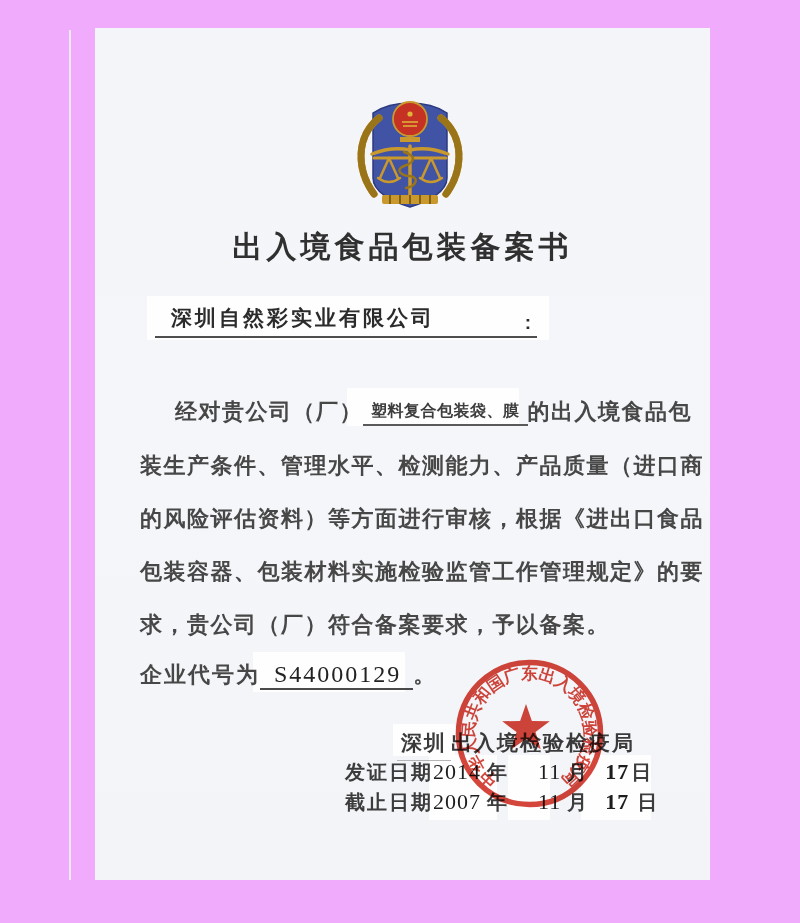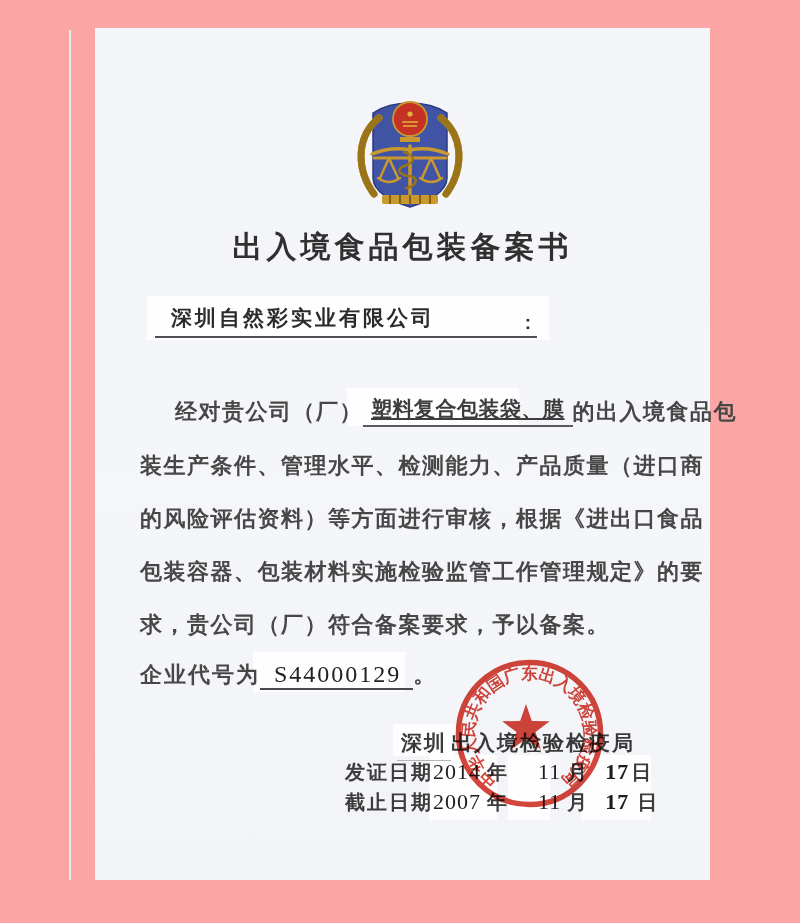--- a/index.html
+++ b/index.html
@@ -7,21 +7,21 @@
     --ink: #3c3c3c;
     --seal-red: #cf2b1f;
     --emblem-gold: #c9992e;
     --emblem-gold-dark: #9a7418;
     --emblem-blue: #4053a4;
     --emblem-red: #c53122;
   }
   * { margin:0; padding:0; box-sizing:border-box; }
   html,body { width:800px; height:923px; background:#ffffff; overflow:hidden;
     font-family:"Liberation Sans", sans-serif; }
-  .canvas { position:relative; width:800px; height:923px; background:#fca5a5; }
+  .canvas { position:relative; width:800px; height:923px; background:#f0abfc; }
 
   .scan-edge { position:absolute; left:69px; top:30px; width:2px; height:850px;
     background:#e9ebf0; }
 
   .page { position:absolute; left:95px; top:28px; width:615px; height:852px;
     background:linear-gradient(180deg,#f4f5f9 0%, #f5f6f9 55%, #f3f4f8 100%); }
 
   .patch { position:absolute; background:rgba(255,255,255,0.85); }
 
   .emblem { position:absolute; left:257px; top:66px; width:116px; height:122px; }
@@ -37,23 +37,23 @@
   .company-line { position:absolute; left:60px; top:274px; width:382px; height:36px;
     border-bottom:2px solid #4e4e4e; }
   .company-name { position:absolute; left:16px; bottom:4px; font-size:21px; font-weight:bold;
     letter-spacing:3px; color:#2b2b2b; white-space:nowrap; }
   .company-colon { position:absolute; right:6px; bottom:2px; font-size:19px; font-weight:bold;
     color:#2b2b2b; }
 
   .body-line { position:absolute; left:45px; font-size:22px; font-weight:600;
     color:#474747; letter-spacing:1.5px; white-space:nowrap; }
   .indent { left:80px; }
-  .blank-inline { display:inline-block; font-size:21px; font-weight:bold; color:#3d3d3d;
+  .blank-inline { display:inline-block; font-size:16px; font-weight:bold; color:#3d3d3d;
     letter-spacing:0.5px; border-bottom:2px solid #5a5a5a; padding:0 8px 2px 8px;
-    position:relative; top:-3px;text-decoration:underline; }
+    position:relative; top:-3px; }
 
   .code-line { position:absolute; left:45px; top:632px; font-size:22px; font-weight:600;
     color:#474747; letter-spacing:2px; white-space:nowrap; }
   .code-value { font-family:"Liberation Serif", serif; font-size:24px; font-weight:normal;
     color:#222; letter-spacing:2px; border-bottom:2px solid #4a4a4a; padding:0 12px 1px 14px; }
 
   .authority { position:absolute; left:302px; top:701px; font-size:21px; font-weight:600;
     color:#3a3a3a; letter-spacing:2px; white-space:nowrap; }
   .authority-prefix { display:inline-block; border-bottom:1px solid #b5b5b5; padding:0 4px 3px 4px;text-align:center; }
   .authority-name { margin-left:0; }

